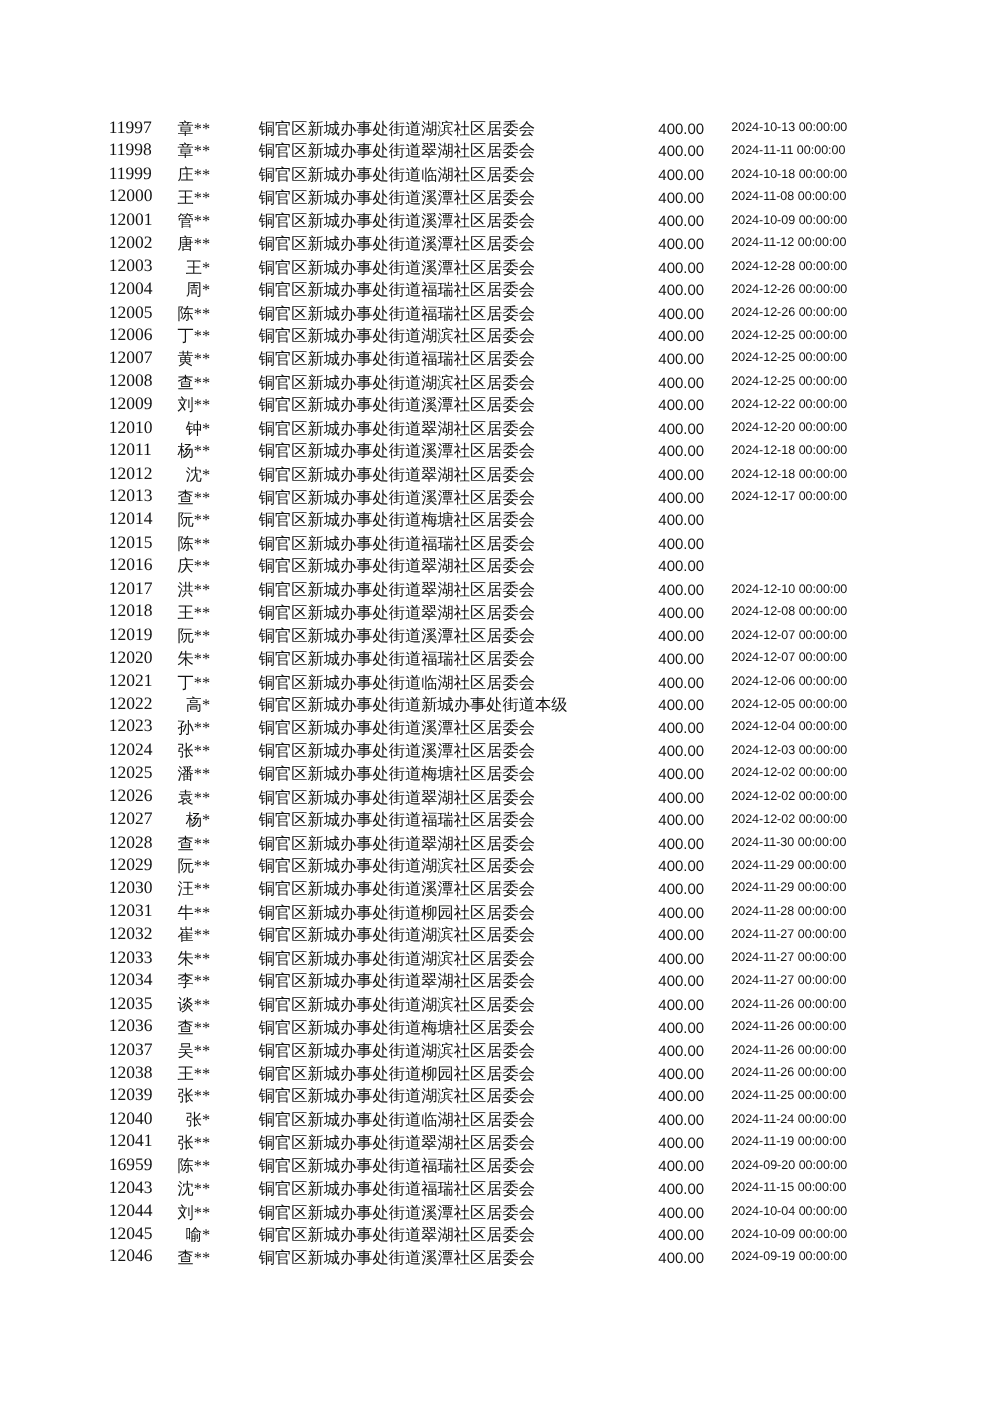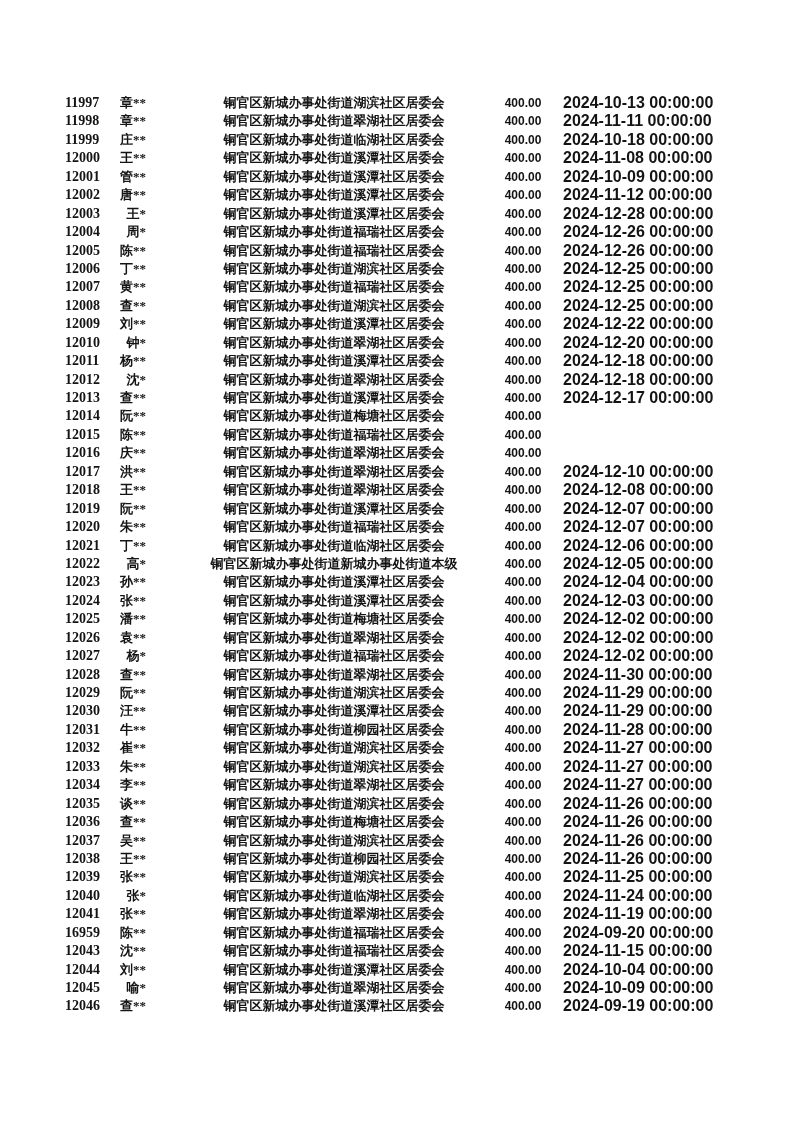--- a/index.html
+++ b/index.html
@@ -17,51 +17,50 @@
   }
   .record-table {
     position: absolute;
     top: 94px;
     left: 0;
     right: 0;
   }
   .row {
     display: grid;
     grid-template-columns: 38px 43px 337px 80px 1fr;
-    padding-left: 65px;
+    padding-left: 87px;
     height: 18.44px;
     line-height: 18.44px;
     white-space: nowrap;
-    font-weight: bold;
   }
   .c-id {
     font-family: "Liberation Serif", "DejaVu Serif", serif;
     font-size: 14px;
     text-align: left;
   }
   .c-name {
     font-family: "Liberation Serif", "DejaVu Serif", serif;
     font-size: 13px;
     text-align: right;
   }
   .c-org {
     font-family: "Liberation Serif", "DejaVu Serif", serif;
     font-size: 13px;
     padding-left: 39px;
-    text-align: center;
+    text-align: left;
     overflow: hidden;
   }
   .c-amount {
     font-family: "Liberation Sans", "DejaVu Sans", sans-serif;
     font-size: 12px;
     text-align: center;
   }
   .c-date {
     font-family: "Liberation Sans", "DejaVu Sans", sans-serif;
-    font-size: 16px;
+    font-size: 10px;
     text-align: left;
   }
 </style>
 </head>
 <body>
 
 <div class="page">
   <div class="record-table" id="record-table">
   <div class="row">
     <span class="c-id">11997</span>

